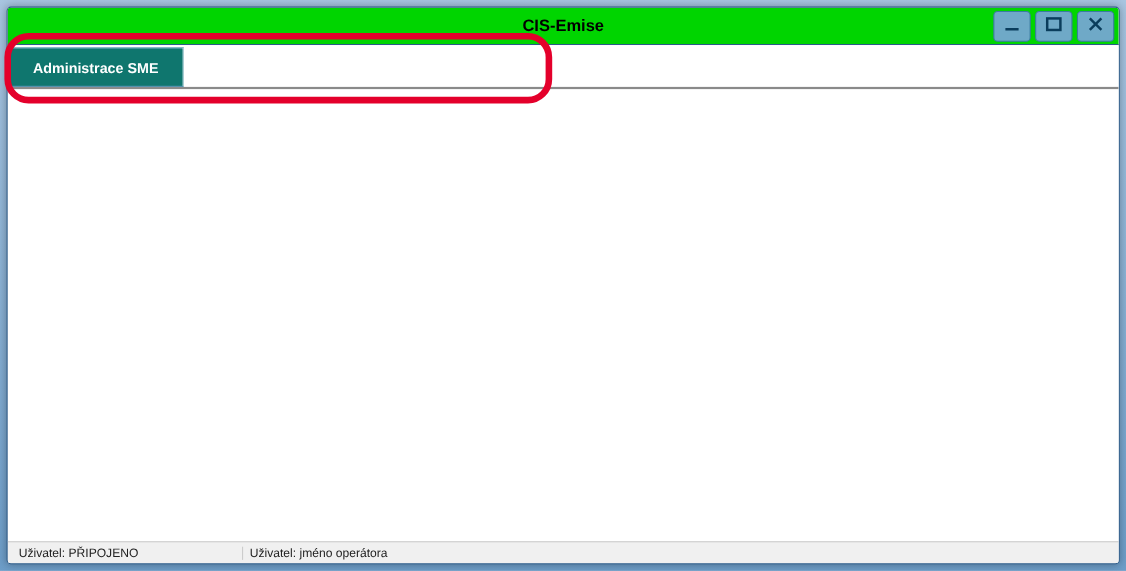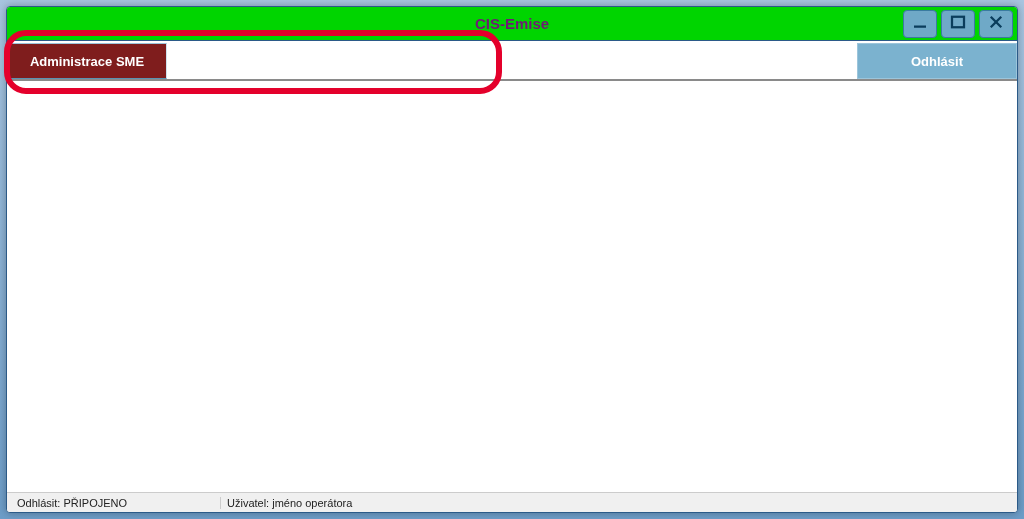--- a/index.html
+++ b/index.html
@@ -26,21 +26,21 @@
       align-items: center;
       position: relative;
       border-bottom: 1px solid #2b5a88;
     }
     .titlebar-title {
       position: absolute;
       width: 100%;
       text-align: center;
       font-weight: bold;
       font-size: 15px;
-      color: #701a75;
+      color: #000000;
       pointer-events: none;
     }
     .window-controls {
       position: absolute;
       right: 4px;
       top: 3px;
       display: flex;
       gap: 4px;
     }
     .win-btn {
@@ -62,21 +62,21 @@
       display: flex;
       align-items: stretch;
       background: #fff;
       border-bottom: 2px solid #8a8a8a;
       position: relative;
     }
     .menu-btn {
       width: 160px;
       height: 36px;
       margin-top: 2px;
-      background: #7f1d1d;
+      background: #0f766e;
       border: 1px solid #9cc5db;
       border-bottom: 1px solid #5a94b3;
       border-right: 1px solid #cfe3ee;
       color: #fff;
       font-weight: bold;
       font-size: 13px;
       display: flex;
       align-items: center;
       justify-content: center;
       cursor: pointer;
@@ -165,28 +165,25 @@
           </span>
         </div>
       </div>
     </div>
 
     <div class="menubar">
       <div class="menu-btn">
         <span>Administrace SME</span>
       </div>
       <div class="menu-spacer"></div>
-      <div class="logout-btn">
-        <span>Odhlásit</span>
-      </div>
     </div>
 
     <div class="content"></div>
 
     <div class="statusbar">
-      <div class="status-cell">Odhlásit: PŘIPOJENO</div>
+      <div class="status-cell">Uživatel: PŘIPOJENO</div>
       <div class="status-cell">Uživatel: jméno operátora</div>
     </div>
 
   </div>
 
   <div class="highlight-box"></div>
 </div>
 
 </body></html>

